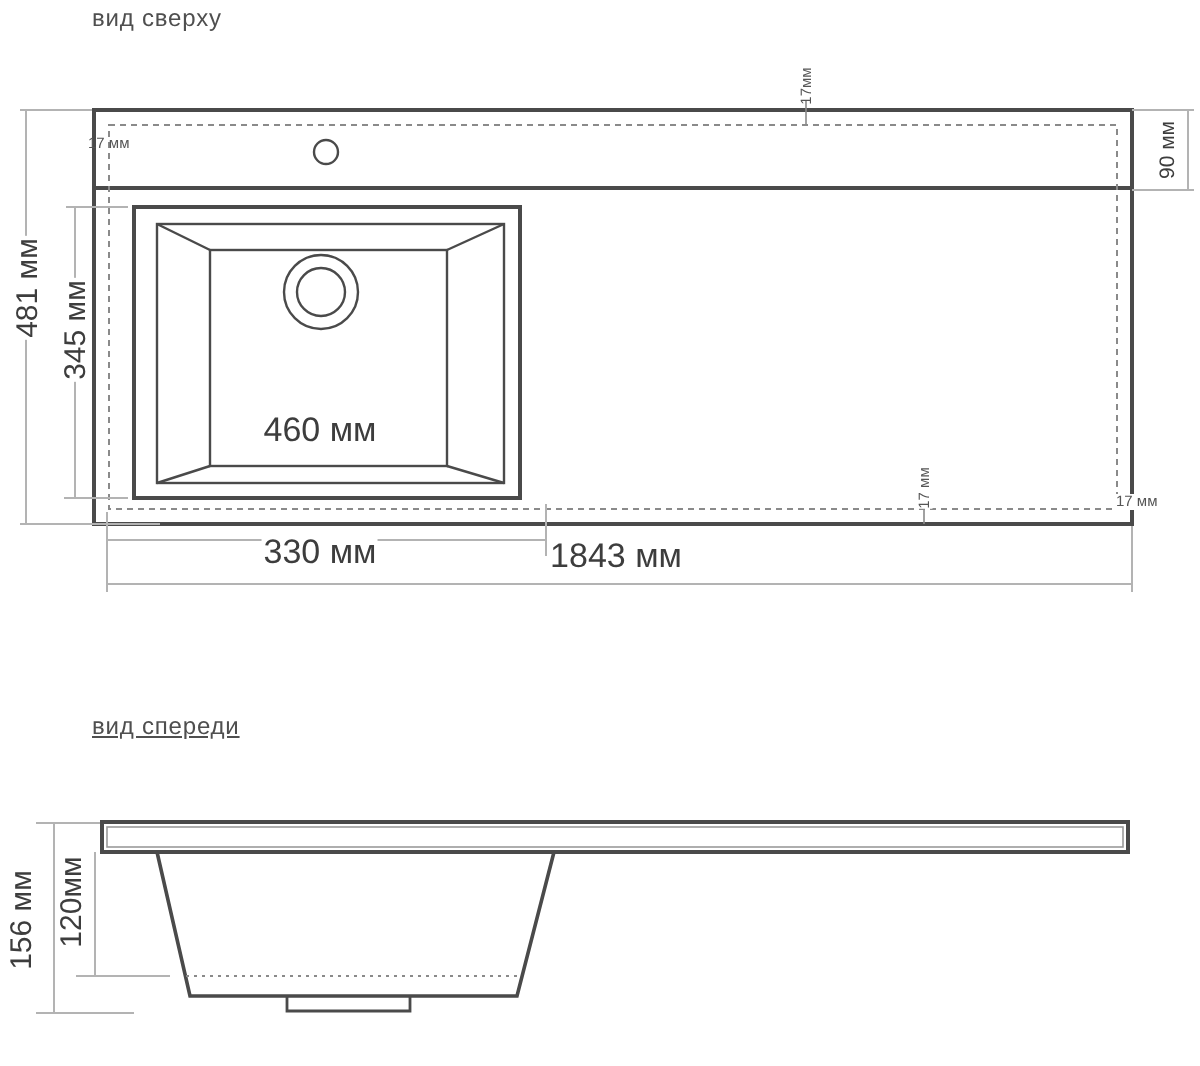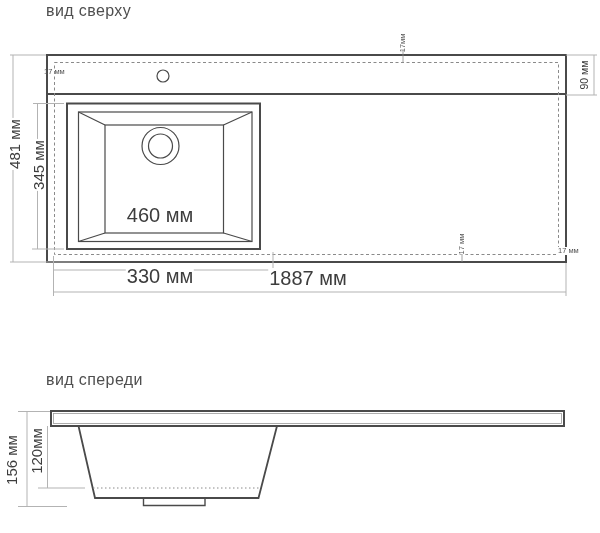--- a/index.html
+++ b/index.html
@@ -7,22 +7,22 @@
     width:600px;height:533px;background:#ffffff;
     font-family:"Liberation Sans", sans-serif;
     position:relative;overflow:hidden;
   }
   .stage{position:absolute;left:0;top:0;width:600px;height:533px;}
   svg{position:absolute;left:0;top:0;}
   .lbl{
     position:absolute;white-space:nowrap;color:#3d3d3d;
     line-height:1;background:#ffffff;padding:0 1px;
   }
-  .title{font-size:16px;color:#4f4f4f;letter-spacing:.4px;background:transparent;}
-  .big{font-size:20px;transform:translate(-50%,-50%);}
+  .title{font-size:12px;color:#4f4f4f;letter-spacing:.4px;background:transparent;}
+  .big{font-size:17px;transform:translate(-50%,-50%);}
   .rot{transform:translate(-50%,-50%) rotate(-90deg);}
   .mid{font-size:15px;}
   .small90{font-size:10.5px;}
   .tiny{font-size:7.5px;color:#555;background:transparent;padding:0;}
   .tinybg{background:#ffffff;}
 </style>
 </head>
 <body>
 
 <div class="stage">
@@ -95,25 +95,25 @@
   <div class="lbl tiny" style="left:44px;top:68px;">17 мм</div>
 
   <div class="lbl tiny rot" style="left:403px;top:43px;">17мм</div>
 
   <div class="lbl small90 rot" style="left:584px;top:75px;">90 мм</div>
 
   <div class="lbl big" style="left:160px;top:215px;">460 мм</div>
 
   <div class="lbl big" style="left:160px;top:276px;">330 мм</div>
 
-  <div class="lbl big" style="left:308px;top:278px;">1887 мм</div>
+  <div class="lbl big" style="left:308px;top:278px;">1843 мм</div>
 
   <div class="lbl tiny tinybg rot" style="left:462px;top:244px;">17 мм</div>
 
   <div class="lbl tiny tinybg" style="left:558px;top:247px;">17 мм</div>
 
-  <div class="lbl title" style="left:45px;top:372px;">вид спереди</div>
+  <div class="lbl title" style="left:45px;top:357px;text-decoration:underline;">вид спереди</div>
 
   <div class="lbl mid rot" style="left:11px;top:460px;">156 мм</div>
 
   <div class="lbl mid rot" style="left:36px;top:451px;">120мм</div>
 
 </div>
 
 </body></html>

